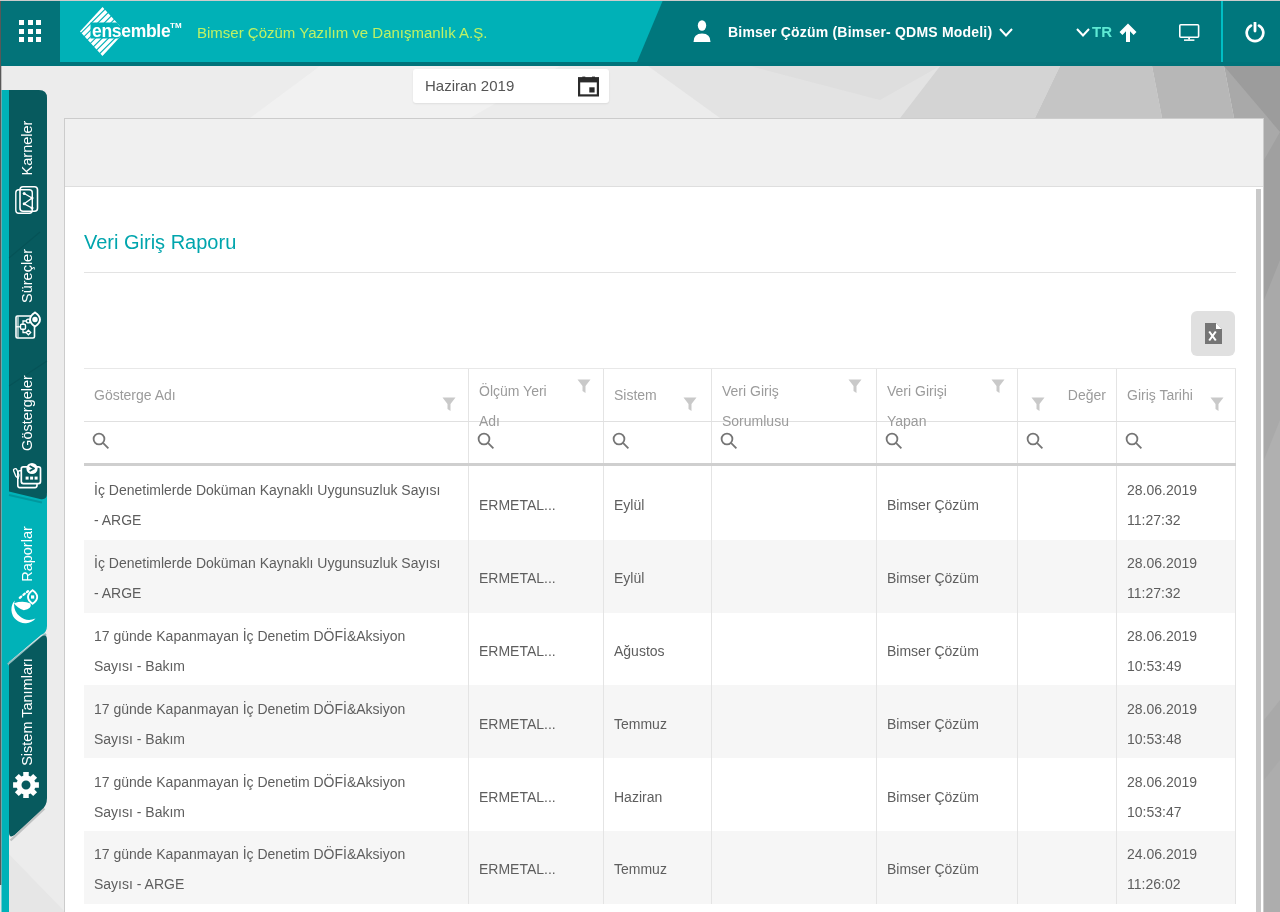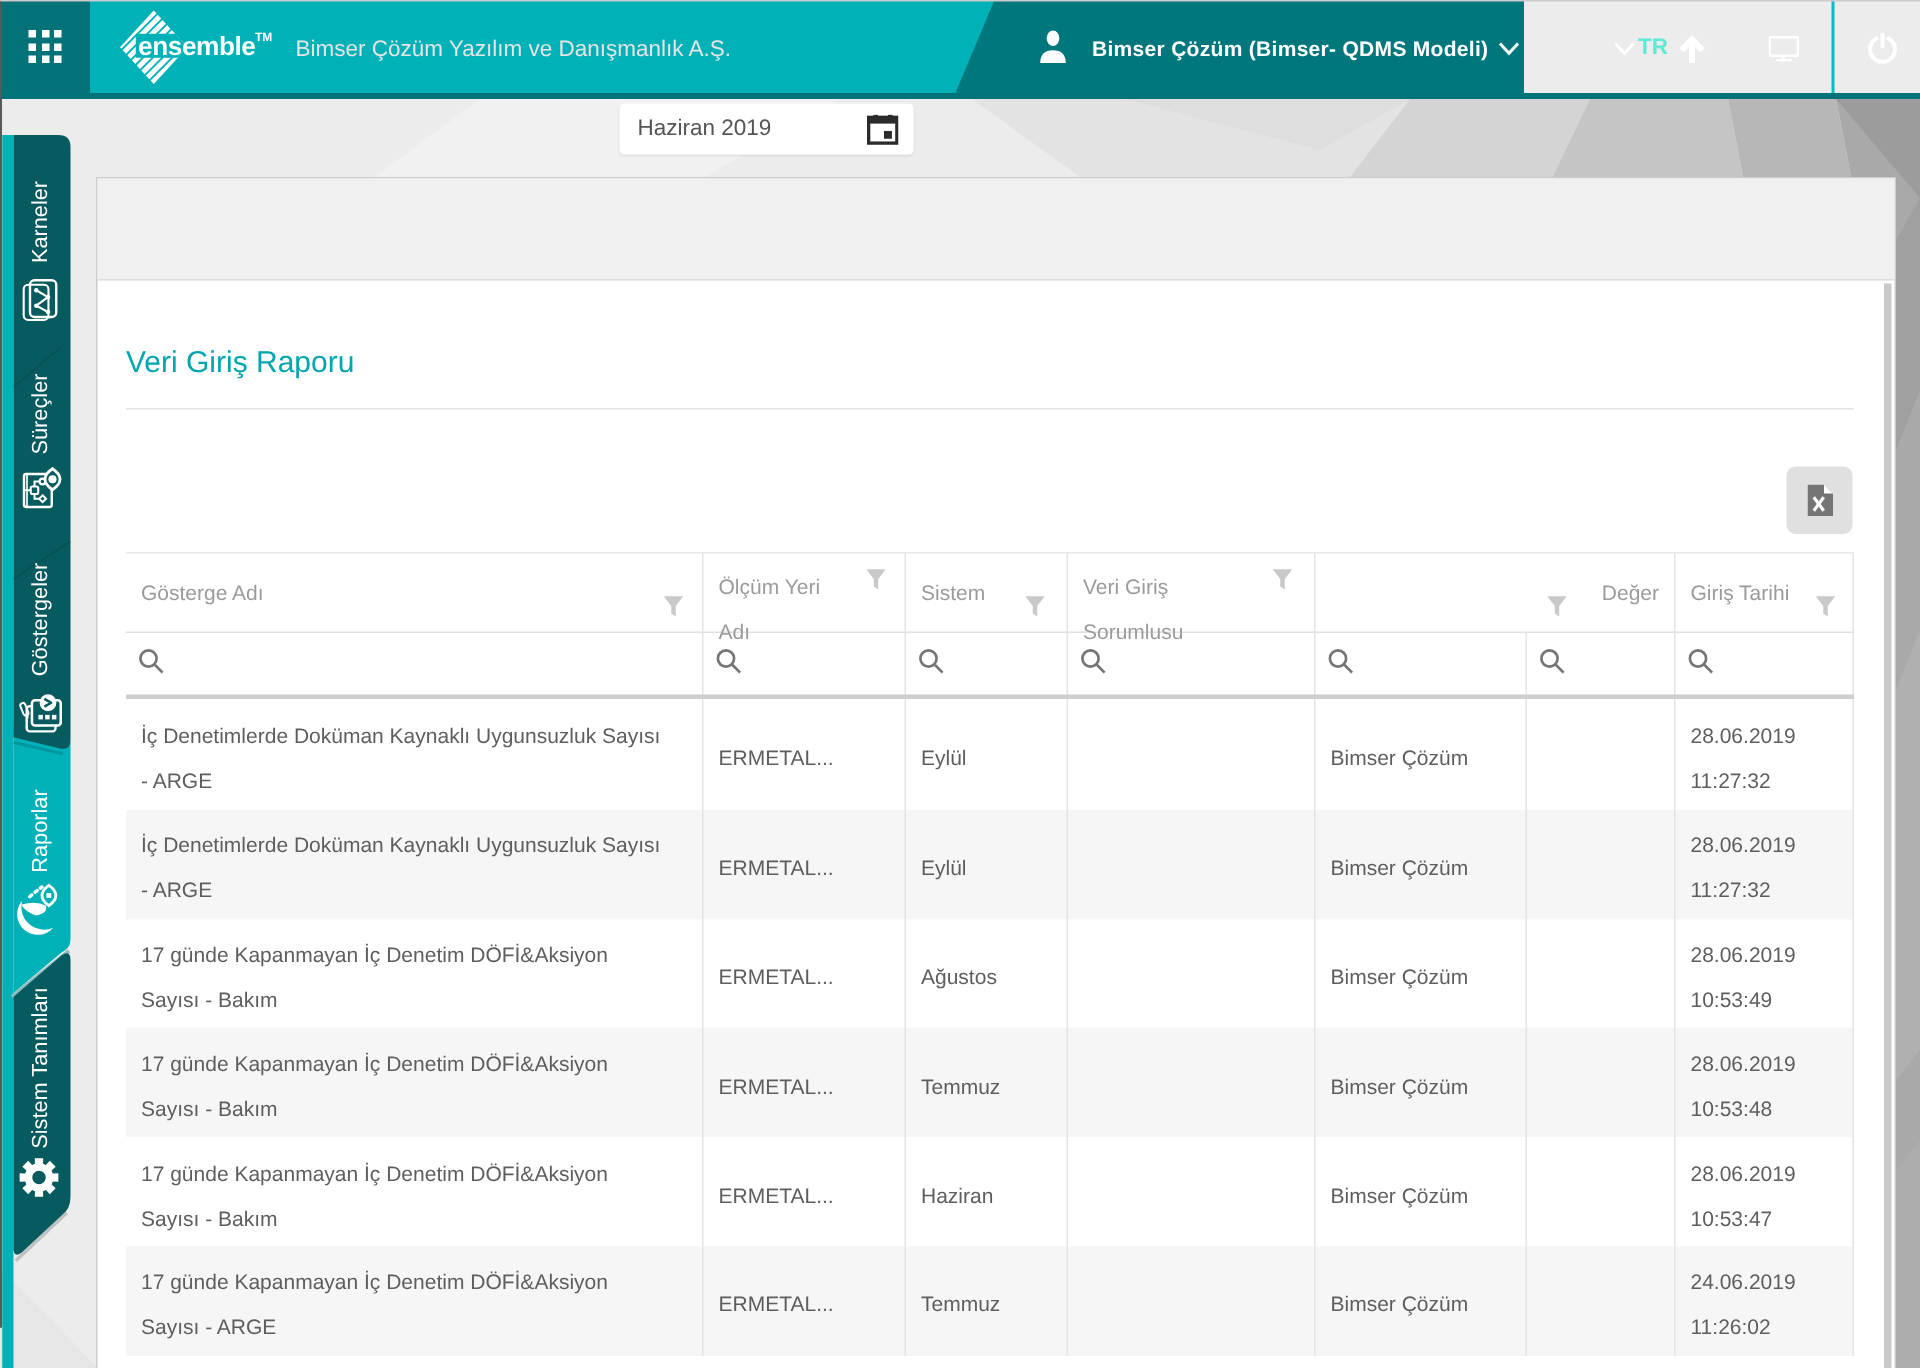--- a/index.html
+++ b/index.html
@@ -1,36 +1,36 @@
 <!DOCTYPE html>
 <html><head>
 <meta charset="utf-8">
 <style>
   * { margin:0; padding:0; box-sizing:border-box; }
   html,body { width:1280px; height:912px; overflow:hidden; font-family:"Liberation Sans", sans-serif; background:#ededed; -webkit-font-smoothing:antialiased; }
   .abs { position:absolute; }
   
-  #header { position:absolute; left:0; top:0; width:1016px; height:66px; background:#00777d; z-index:30; }
+  #header { position:absolute; left:0; top:0; width:1280px; height:66px; background:#00777d; z-index:30; }
   #hdr-light { position:absolute; left:0; top:0; width:663px; height:62px; background:#00b1b7;
     clip-path:polygon(0 0, 663px 0, 637px 62px, 0 62px); }
   #hdr-strip { position:absolute; left:0; top:62px; width:1280px; height:4px; background:#00737a; }
   #hdr-box { position:absolute; left:0; top:0; width:60px; height:62px; background:#037379; }
   #topline { position:absolute; left:0; top:0; width:1280px; height:1px; background:#cccccc; z-index:40;}
   .grid9 { position:absolute; left:19px; top:20px; width:22px; height:22px;
     background:
       linear-gradient(#fff,#fff) 0 0/5px 5px no-repeat,
       linear-gradient(#fff,#fff) 8.5px 0/5px 5px no-repeat,
       linear-gradient(#fff,#fff) 17px 0/5px 5px no-repeat,
       linear-gradient(#fff,#fff) 0 8.5px/5px 5px no-repeat,
       linear-gradient(#fff,#fff) 8.5px 8.5px/5px 5px no-repeat,
       linear-gradient(#fff,#fff) 17px 8.5px/5px 5px no-repeat,
       linear-gradient(#fff,#fff) 0 17px/5px 5px no-repeat,
       linear-gradient(#fff,#fff) 8.5px 17px/5px 5px no-repeat,
       linear-gradient(#fff,#fff) 17px 17px/5px 5px no-repeat; }
-  #company { position:absolute; left:197px; top:24px; color:#e5e5e5; font-size:15px; }
+  #company { position:absolute; left:197px; top:24px; color:#bef264; font-size:15px; }
   #usertext { position:absolute; left:728px; top:24px; color:#ffffff; font-size:14px; font-weight:bold; letter-spacing:0.2px;}
   #tr-text  { position:absolute; left:1092px; top:23px; color:#5eead4; font-size:15px; font-weight:bold;}
   .vsep { position:absolute; left:1221px; top:0; width:1.5px; height:62px; background:#00bfc5; }
   
   #sidebar { position:absolute; left:0; top:0; width:52px; height:912px; z-index:20; }
   .side-label { position:absolute; color:#fff; font-size:14.5px; white-space:nowrap;
      transform:translate(-50%,-50%) rotate(-90deg); z-index:22; }
   .side-ic { position:absolute; transform:translate(-50%,-50%); z-index:22; }
   
   #card { position:absolute; left:64px; top:118px; width:1200px; height:794px;
@@ -263,20 +263,26 @@
         <svg class="funnel" style="right:14px;top:28px" width="14" height="15" viewBox="0 0 14 15">
             <path d="M0.5,0.5 L13.5,0.5 L8.5,7 L8.5,14 L5.5,12 L5.5,7 Z" fill="#c9c9c9"></path>
           </svg>
       </div>
       <div class="cell c4 hcell">
           <span class="lab2">Veri Giriş<br>Sorumlusu</span>
         <svg class="funnel" style="right:14px;top:10px" width="14" height="15" viewBox="0 0 14 15">
             <path d="M0.5,0.5 L13.5,0.5 L8.5,7 L8.5,14 L5.5,12 L5.5,7 Z" fill="#c9c9c9"></path>
           </svg>
       </div>
+      <div class="cell c5 hcell">
+          <span class="lab2">Veri Girişi<br>Yapan</span>
+        <svg class="funnel" style="right:12px;top:10px" width="14" height="15" viewBox="0 0 14 15">
+            <path d="M0.5,0.5 L13.5,0.5 L8.5,7 L8.5,14 L5.5,12 L5.5,7 Z" fill="#c9c9c9"></path>
+          </svg>
+      </div>
       <div class="cell c6 hcell">
           <span class="lab" style="left:auto;right:10px;">Değer</span>
         <svg class="funnel" style="left:13px;top:28px" width="14" height="15" viewBox="0 0 14 15">
             <path d="M0.5,0.5 L13.5,0.5 L8.5,7 L8.5,14 L5.5,12 L5.5,7 Z" fill="#c9c9c9"></path>
           </svg>
       </div>
       <div class="cell c7 hcell">
           <span class="lab">Giriş Tarihi</span>
         <svg class="funnel" style="right:11px;top:28px" width="14" height="15" viewBox="0 0 14 15">
             <path d="M0.5,0.5 L13.5,0.5 L8.5,7 L8.5,14 L5.5,12 L5.5,7 Z" fill="#c9c9c9"></path>

